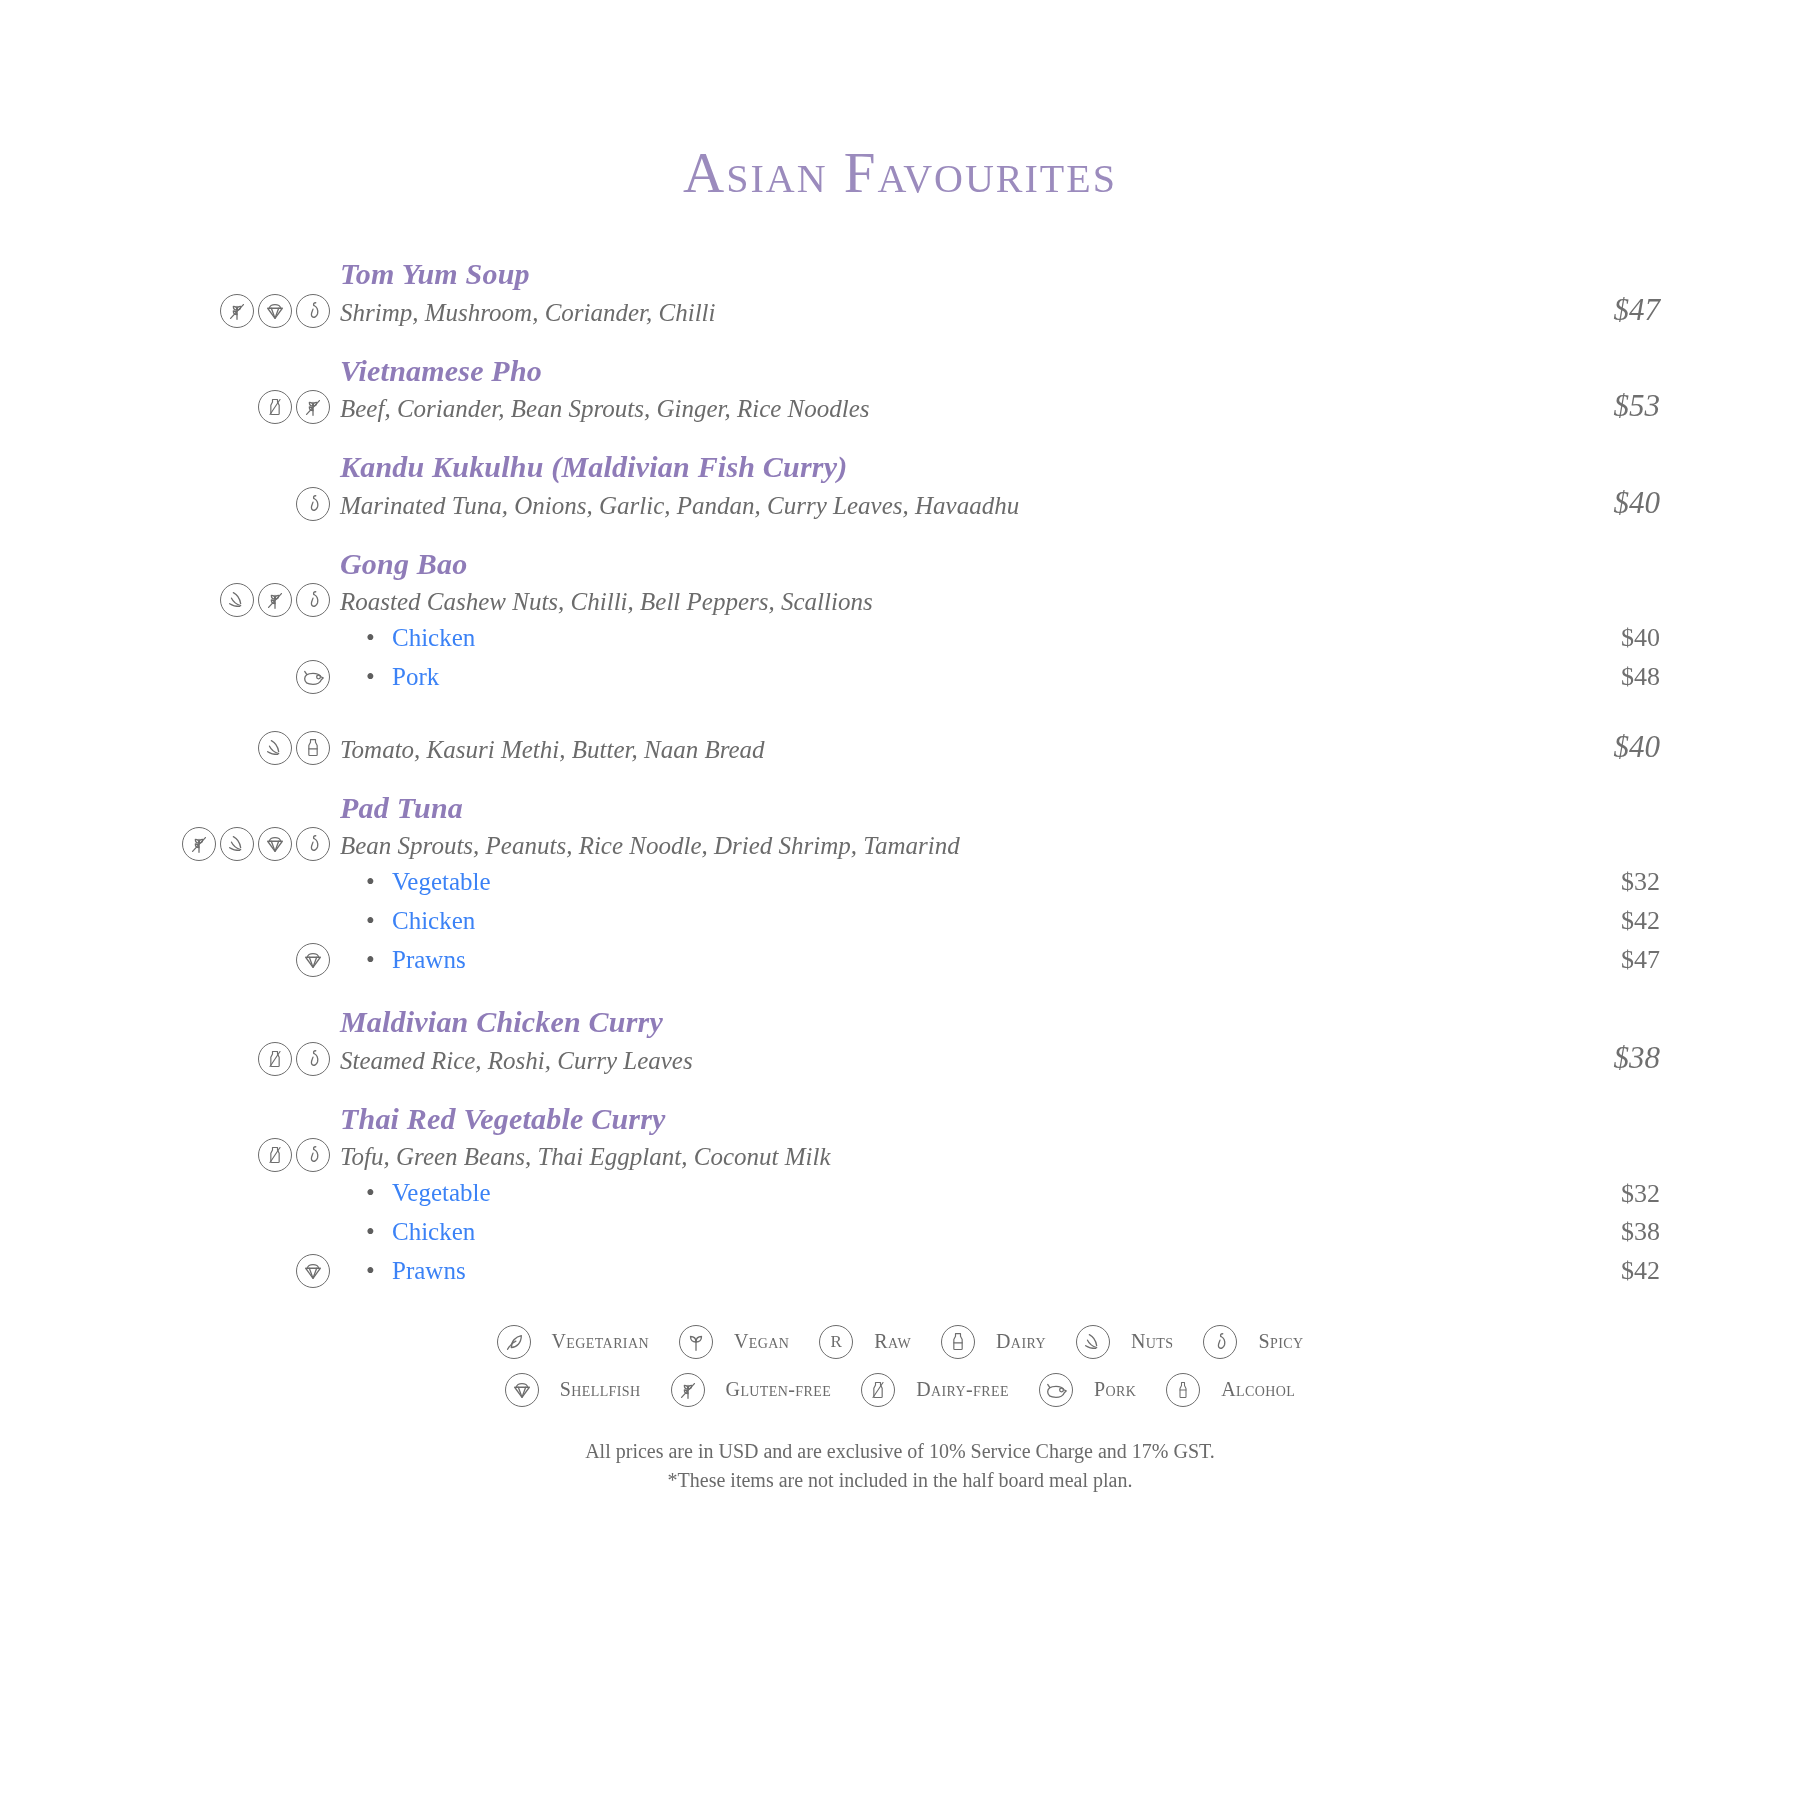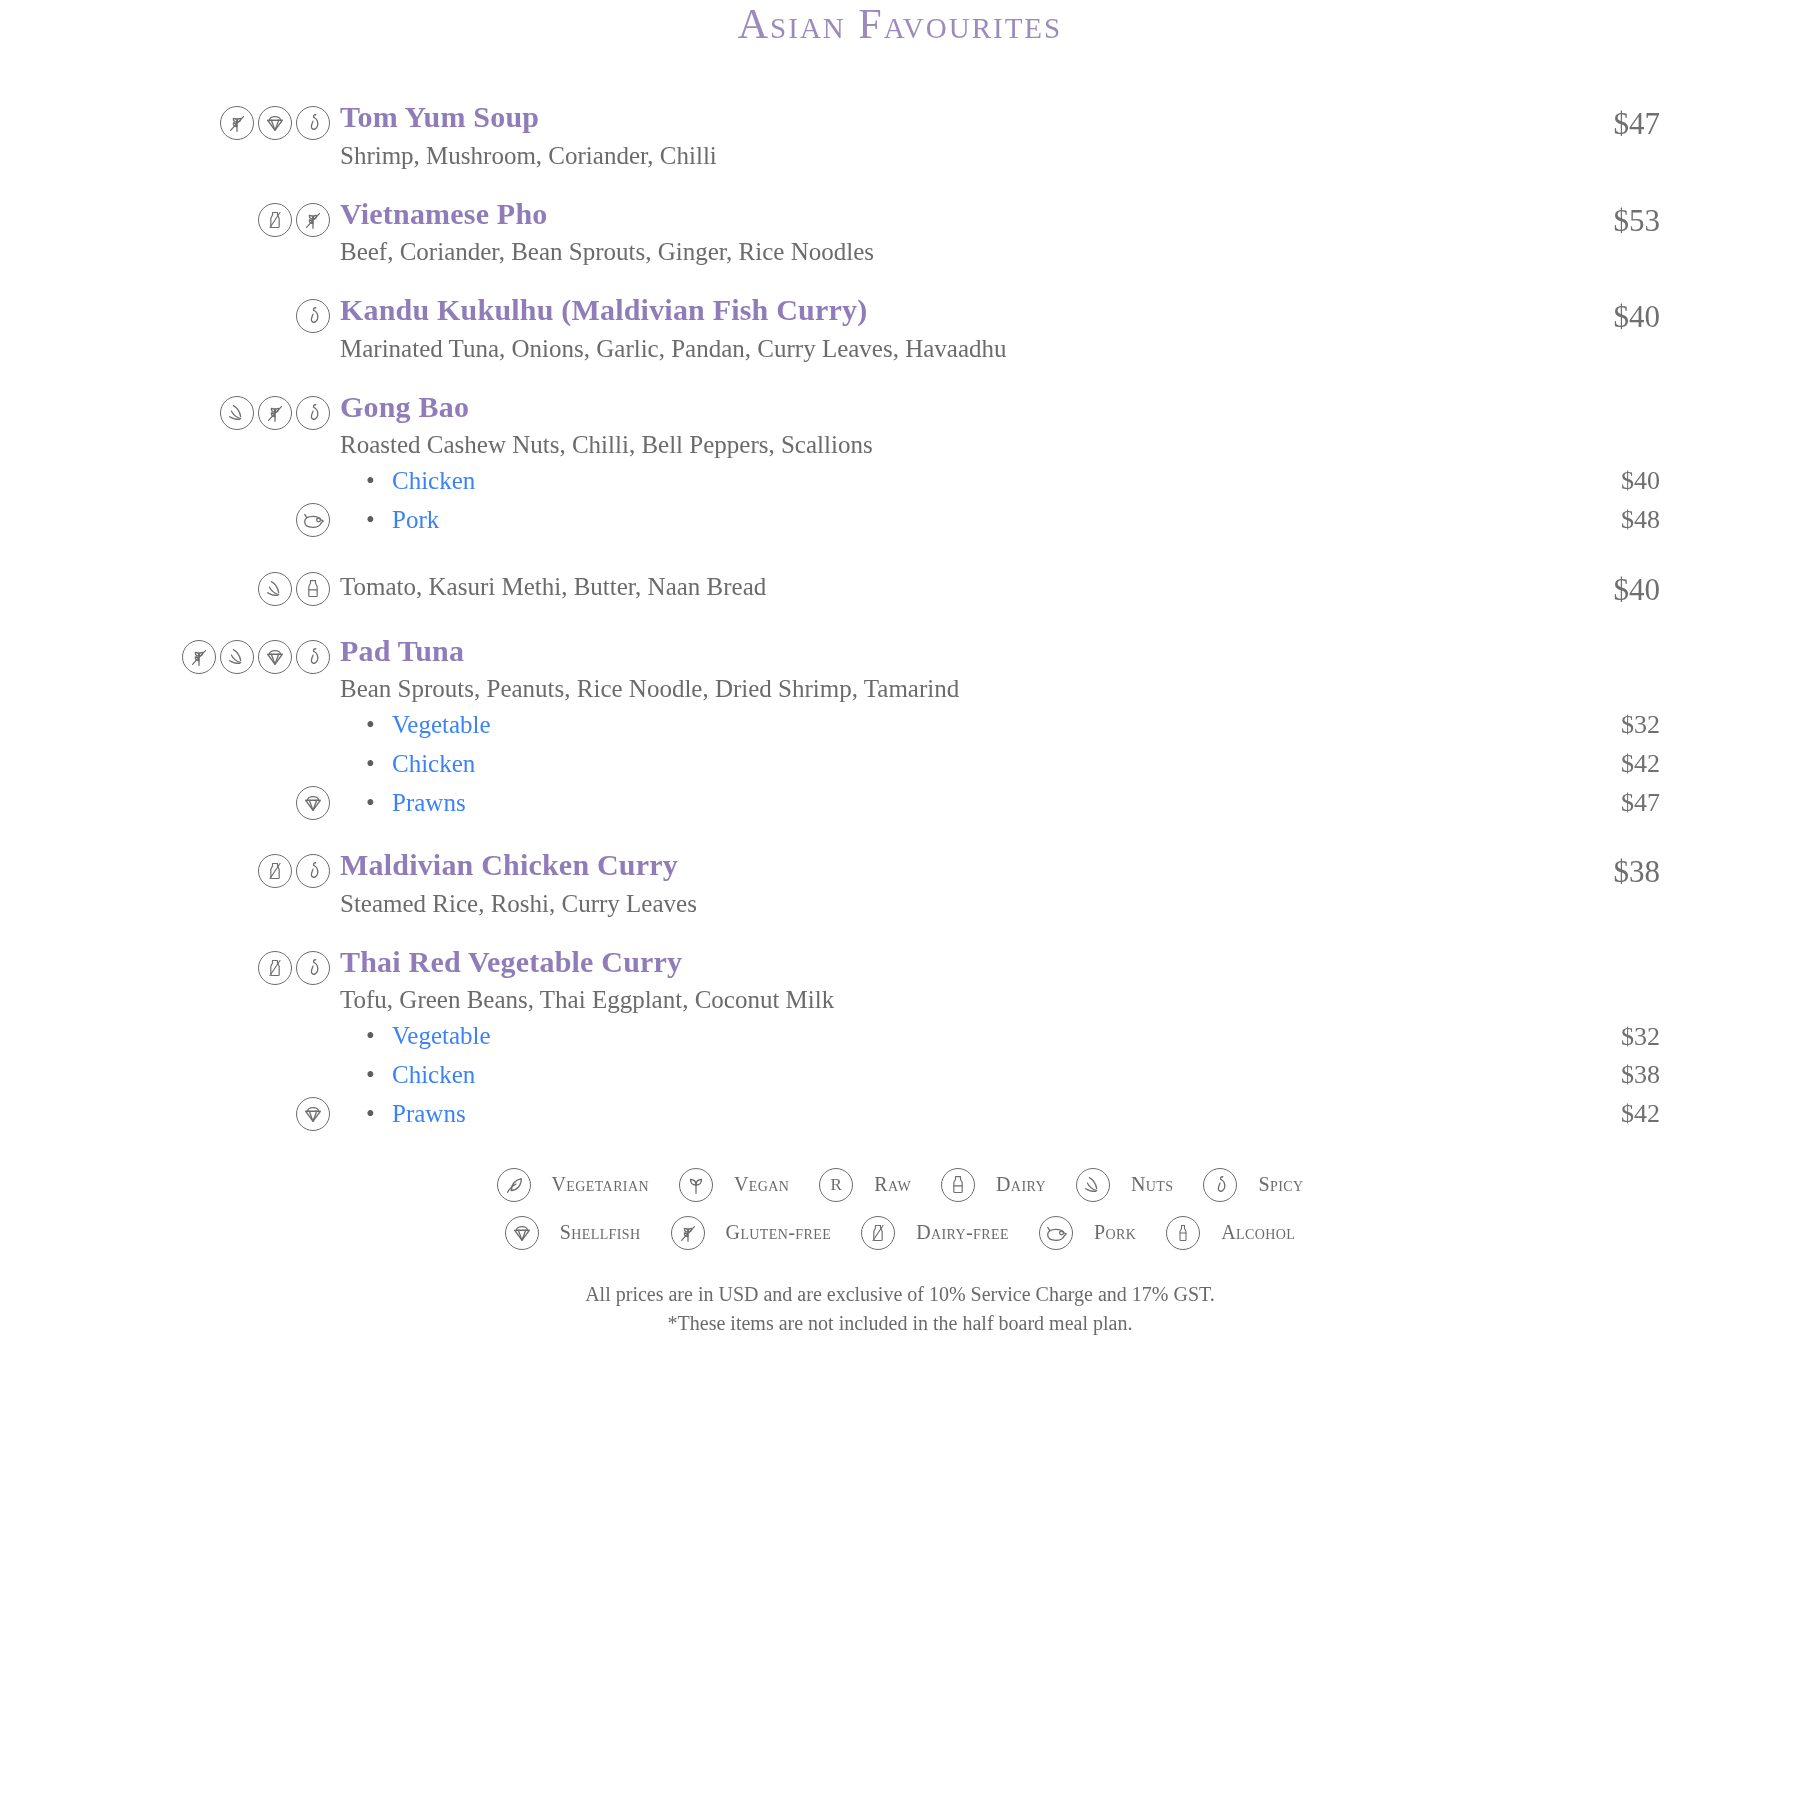--- a/index.html
+++ b/index.html
@@ -21,40 +21,42 @@
     box-sizing: border-box;
     padding: 0 60px;
     position: relative;
   }
 
   
   .menu-title {
     text-align: center;
     color: #9b8bbd;
     font-family: "Liberation Serif", serif;
-    font-size: 42px;
+    font-size: 57px;
     letter-spacing: 2px;
     font-variant: small-caps;
     font-weight: 400;
     margin: 0;
+    padding-top: 140px;
   }
 
   
   .menu {
     margin-top: 52px;
     padding-left: 80px;
     padding-right: 80px;
   }
   .menu-item {
     position: relative;
     margin-bottom: 26px;
   }
   .item-head {
     display: flex;
-    align-items: flex-start;
+    align-items: flex-end;
+    font-style: italic;
   }
   .icon-col {
     width: 200px;
     min-width: 200px;
     display: flex;
     justify-content: flex-end;
     align-items: center;
     gap: 4px;
     padding-top: 6px;
     padding-right: 10px;

